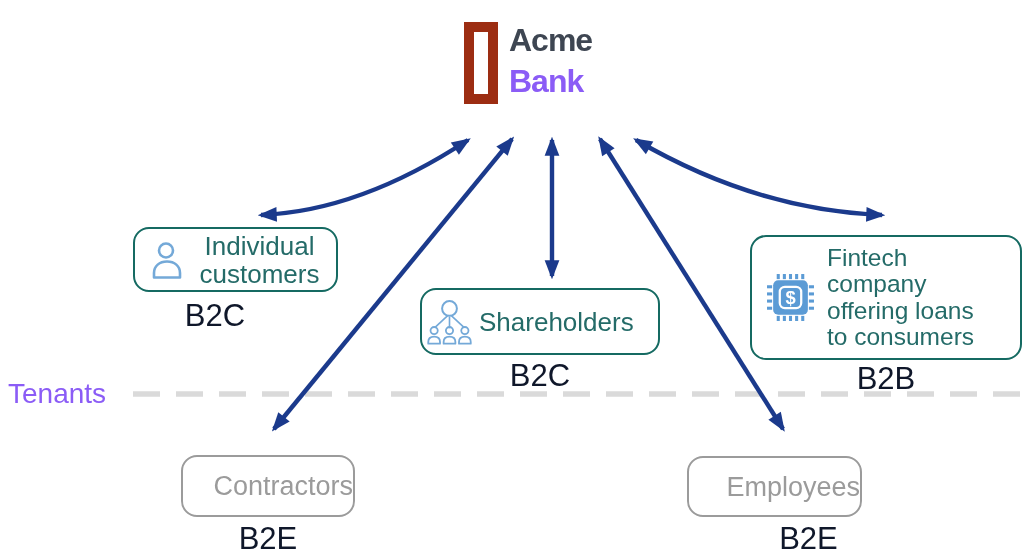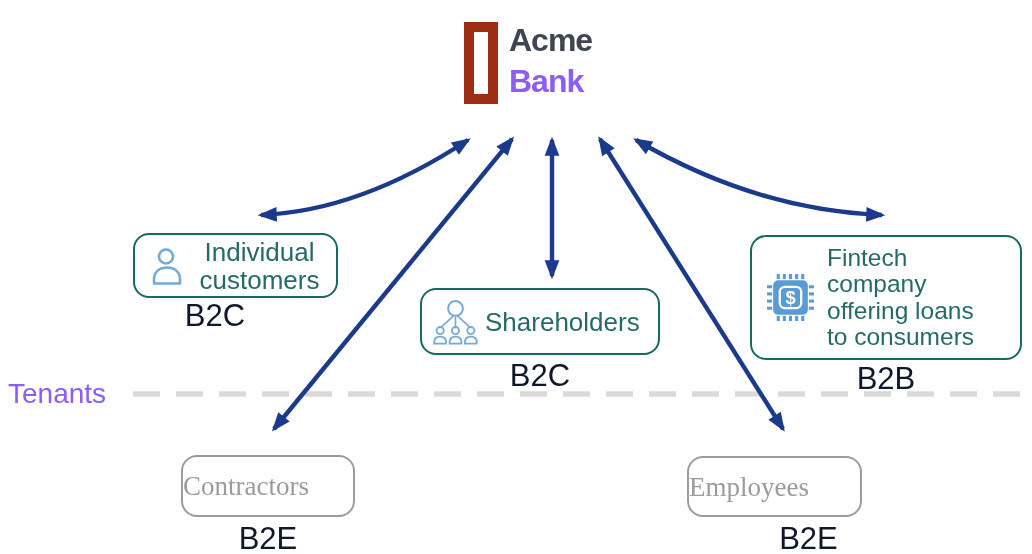--- a/index.html
+++ b/index.html
@@ -43,28 +43,28 @@
 
   
   .card {
     position: absolute;
     display: flex;
     align-items: center;
     border-radius: 16px;
     background: #ffffff;
   }
   .card.teal { border: 2.5px solid #156a62; color: #246b68; }
-  .card.gray { border: 2.5px solid #9b9b9b; color: #9b9b9b; justify-content: flex-start; font-family: Liberation Serif, serif; }
+  .card.gray { border: 2.5px solid #9b9b9b; color: #9b9b9b; justify-content: flex-end; }
   .card .txt { font-size: 26px; line-height: 28px; }
   .card .txt.center { text-align: center; flex: 1; }
   .card .txt.small { font-size: 24.5px; line-height: 26.5px; }
   .card .icon-wrap { flex: 0 0 auto; display: flex; align-items: center; }
 
-  #card-individual { left: 133px; top: 233px; width: 205px; height: 65px; padding-left: 16px; }
-  #card-shareholders { left: 420px; top: 288px; width: 240px; height: 67px; padding-left: 10px; }
+  #card-individual { left: 133px; top: 227px; width: 205px; height: 65px; padding-left: 16px; }
+  #card-shareholders { left: 420px; top: 288px; width: 240px; height: 67px; padding-left: 4px; }
   #card-fintech { left: 750px; top: 235px; width: 272px; height: 125px; padding-left: 14px; }
   #card-contractors { left: 181px; top: 455px; width: 174px; height: 62px; font-size: 27px; }
   #card-employees { left: 687px; top: 456px; width: 175px; height: 61px; font-size: 27px; }
   #card-contractors .txt, #card-employees .txt { font-size: 27px; }
   #card-fintech .txt { margin-left: 12px; }
   #card-shareholders .txt { margin-left: 6px; }
 
   
   .tag {
     position: absolute;

